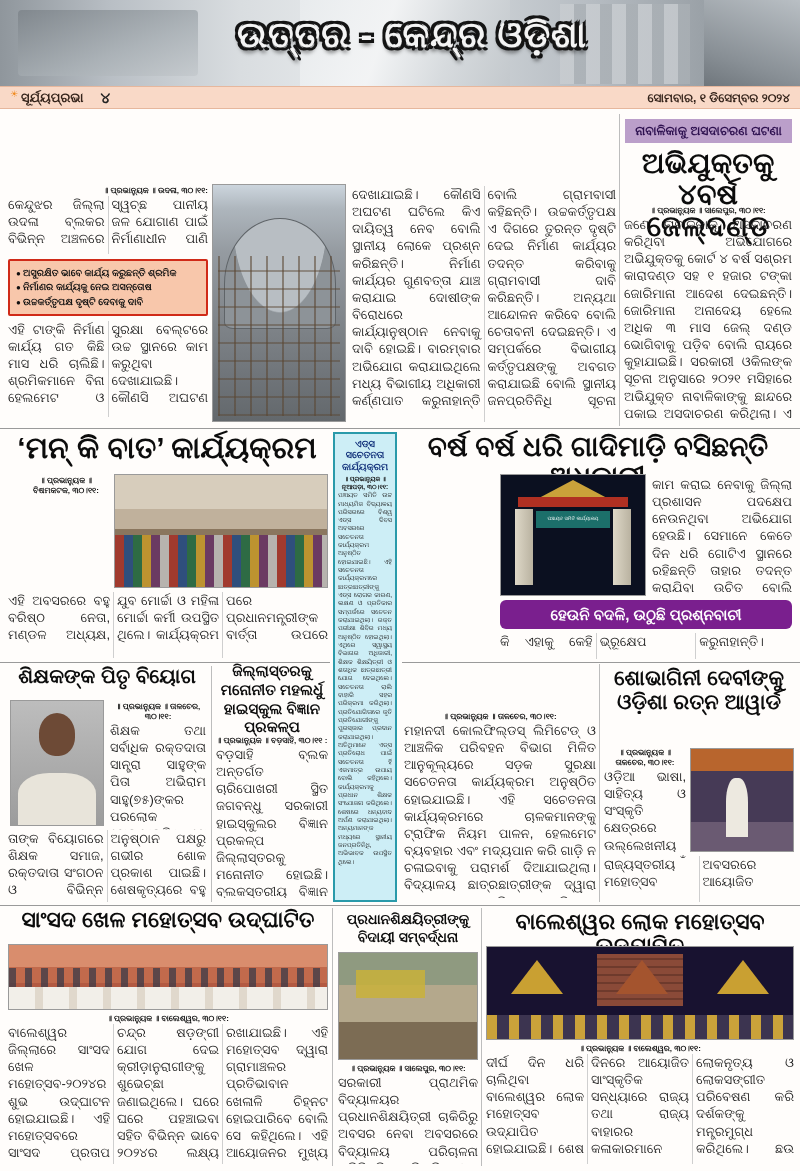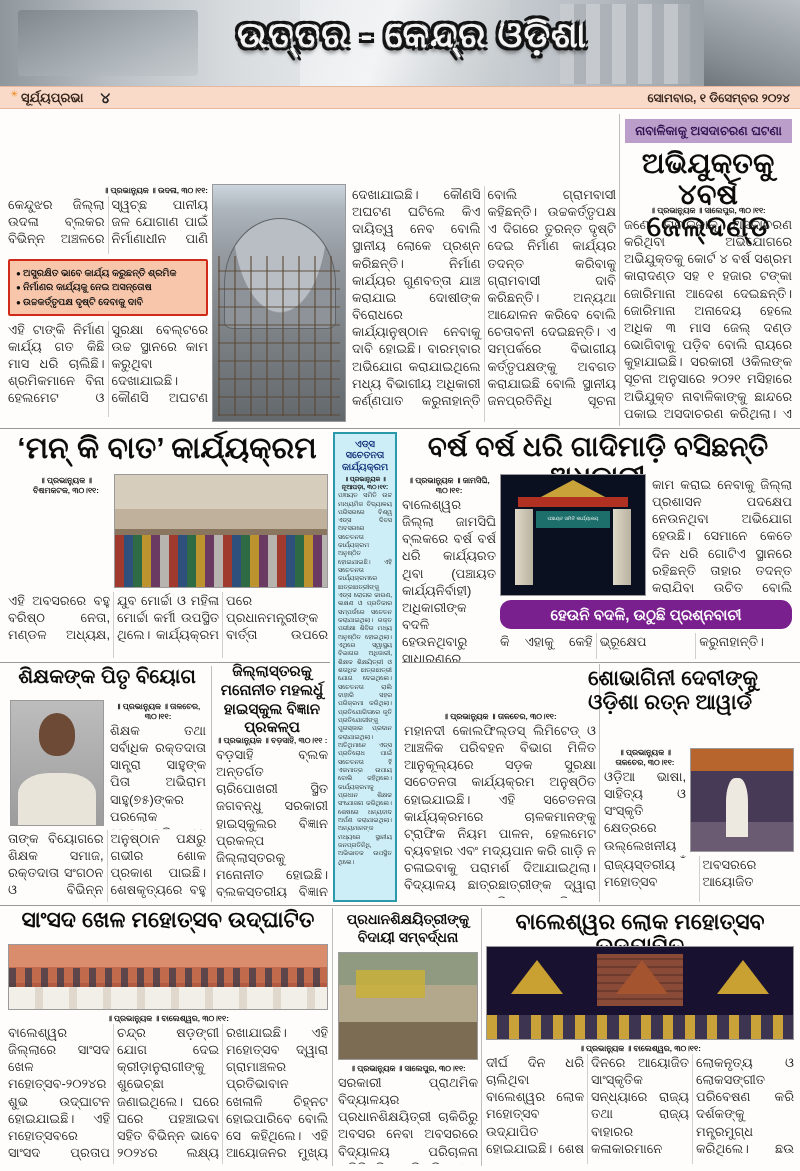--- a/index.html
+++ b/index.html
@@ -70,35 +70,35 @@
   .photo-gate{position:absolute;left:500px;top:474px;width:146px;height:122px;background:#0b1020;}
   .gate-beam{position:absolute;left:12%;top:18%;width:76%;height:9%;background:#b03022;}
   .gate-tri{position:absolute;left:50%;top:4%;transform:translateX(-50%);width:0;height:0;
      border-left:34px solid transparent;border-right:34px solid transparent;border-bottom:18px solid #caa23a;}
   .gate-board{position:absolute;left:24%;top:30%;width:52%;height:14%;background:#1c6f6a;color:#fff;
      font-size:5px;text-align:center;line-height:2.8;overflow:hidden;}
   .gate-pillar-l,.gate-pillar-r{position:absolute;top:28%;width:12%;height:64%;background:linear-gradient(90deg,#ded8c8,#b9b2a0);}
   .gate-pillar-l{left:10%;} .gate-pillar-r{right:10%;}
   .gadi-right{position:absolute;left:652px;top:476px;width:140px;height:120px;}
   .hei-banner{position:absolute;left:500px;top:600px;width:292px;height:29px;background:#7a1f8e;
-     color:#fff;font-weight:700;font-size:15px;text-align:center;line-height:29px;border-radius:11px;}
+     color:#fff;font-weight:700;font-size:15px;text-align:center;line-height:29px;border-radius:6px;}
   .gadi-bottom{position:absolute;left:500px;top:633px;width:292px;height:26px;}
   
   .teach-head{position:absolute;left:8px;top:666px;width:198px;font-size:20px;text-align:center;}
   .photo-portrait{position:absolute;left:10px;top:700px;width:94px;height:126px;
      background:linear-gradient(180deg,#bdbdbd,#9c9c9c);}
   .p-head{position:absolute;left:30%;top:10%;width:40%;height:34%;background:#6d4a36;border-radius:50% 50% 45% 45%;}
   .p-shirt{position:absolute;left:8%;bottom:0;width:84%;height:42%;background:#e8e4da;border-radius:40% 40% 0 0;}
   .teach-side{position:absolute;left:110px;top:702px;width:96px;height:124px;}
   .teach-bottom{position:absolute;left:8px;top:830px;width:198px;height:72px;}
   .sci-head{position:absolute;left:216px;top:662px;width:112px;font-size:15px;text-align:center;line-height:1.25;}
   .sci-body{position:absolute;left:216px;top:736px;width:112px;height:166px;}
   .road-head{position:absolute;left:404px;top:668px;width:192px;font-size:15px;text-align:center;line-height:1.3;}
   .road-body{position:absolute;left:404px;top:712px;width:192px;height:188px;}
-  .ratna-head{position:absolute;left:588px;top:666px;width:190px;font-size:21px;text-align:left;line-height:1.15;}
+  .ratna-head{position:absolute;left:604px;top:666px;width:190px;font-size:21px;text-align:center;line-height:1.15;}
   .ratna-left{position:absolute;left:604px;top:748px;width:82px;height:104px;}
   .photo-ratna{position:absolute;left:690px;top:748px;width:104px;height:104px;
      background:linear-gradient(180deg,#b8652d 0 22%,#463a56 22% 72%,#6a5a72 72%);}
   .ratna-fig{position:absolute;left:34%;top:28%;width:22%;height:58%;background:#ede9e0;border-radius:40% 40% 0 0;}
   .ratna-bottom{position:absolute;left:604px;top:856px;width:190px;height:46px;}
   
   .khel-head{position:absolute;left:8px;top:908px;width:320px;font-size:22px;text-align:center;}
   .photo-khel{position:absolute;left:8px;top:944px;width:320px;height:66px;
      background:linear-gradient(180deg,#d98d6d 0 35%,#c26a4c 35% 60%,#b35a42 60%);}
   .khel-tables{position:absolute;left:0;bottom:0;width:100%;height:34%;
@@ -177,24 +177,20 @@
   </div>
   <div class="body-text cols3 mann-bottom">ଏହି ଅବସରରେ ବହୁ ବରିଷ୍ଠ ନେତା, ମଣ୍ଡଳ ଅଧ୍ୟକ୍ଷ, ଯୁବ ମୋର୍ଚ୍ଚା ଓ ମହିଳା ମୋର୍ଚ୍ଚା କର୍ମୀ ଉପସ୍ଥିତ ଥିଲେ। କାର୍ଯ୍ୟକ୍ରମ ପରେ ପ୍ରଧାନମନ୍ତ୍ରୀଙ୍କ ବାର୍ତ୍ତା ଉପରେ ଆଲୋଚନା ହୋଇଥିଲା। ବିକଶିତ ଭାରତ ଗଠନରେ ସମସ୍ତେ ସହଭାଗୀ ହେବାକୁ ଆହ୍ୱାନ ଦିଆଯାଇଥିଲା। ଯୁବ ପିଢ଼ି ଦେଶ ଗଠନରେ ଅଗ୍ରଣୀ ଭୂମିକା ନେବାକୁ ପରାମର୍ଶ ଦିଆଯାଇଥିଲା। ଶେଷରେ ଧନ୍ୟବାଦ ଅର୍ପଣ କରାଯାଇଥିଲା।</div>
 
   <div class="aids-box">
     <div class="aids-title">ଏଡ୍ସ ସଚେତନତା କାର୍ଯ୍ୟକ୍ରମ</div>
     <div class="byline" style="font-size:6.4px;text-align:center;">॥ ପ୍ରଭାନ୍ୟୁକ ॥ ନୂଆପଡ଼ା, ୩୦।୧୧:</div>
     <div class="aids-body">ପଞ୍ଚାୟତ ସମିତି ଉଚ୍ଚ ମାଧ୍ୟମିକ ବିଦ୍ୟାଳୟ ପରିସରରେ ବିଶ୍ୱ ଏଡ୍ସ ଦିବସ ଅବସରରେ ସଚେତନତା କାର୍ଯ୍ୟକ୍ରମ ଅନୁଷ୍ଠିତ ହୋଇଯାଇଛି। ଏହି ସଚେତନତା କାର୍ଯ୍ୟକ୍ରମରେ ଛାତ୍ରଛାତ୍ରୀଙ୍କୁ ଏଡ୍ସ ରୋଗର କାରଣ, ଲକ୍ଷଣ ଓ ପ୍ରତିକାର ସମ୍ପର୍କରେ ସଚେତନ କରାଯାଇଥିଲା। ରକ୍ତ ପରୀକ୍ଷା ଶିବିର ମଧ୍ୟ ଅନୁଷ୍ଠିତ ହୋଇଥିଲା। ଏଥିରେ ସ୍ୱାସ୍ଥ୍ୟ ବିଭାଗର ଅଧିକାରୀ, ଶିକ୍ଷକ ଶିକ୍ଷୟିତ୍ରୀ ଓ ଶତାଧିକ ଛାତ୍ରଛାତ୍ରୀ ଯୋଗ ଦେଇଥିଲେ। ସଚେତନତା ରାଲି ବାହାରି ସହର ପରିକ୍ରମା କରିଥିଲା। ପ୍ରତିଯୋଗିତାରେ କୃତି ପ୍ରତିଯୋଗୀଙ୍କୁ ପୁରସ୍କାର ପ୍ରଦାନ କରାଯାଇଥିଲା। ଅତିଥିମାନେ ଏଡ୍ସ ପ୍ରତିରୋଧ ପାଇଁ ସଚେତନତା ହିଁ ଏକମାତ୍ର ଉପାୟ ବୋଲି କହିଥିଲେ। କାର୍ଯ୍ୟକ୍ରମକୁ ପ୍ରଧାନ ଶିକ୍ଷକ ସଂଯୋଜନା କରିଥିଲେ। ଶେଷରେ ଧନ୍ୟବାଦ ଅର୍ପଣ କରାଯାଇଥିଲା। ଅନ୍ୟମାନଙ୍କ ମଧ୍ୟରେ ସ୍ଥାନୀୟ ଜନପ୍ରତିନିଧି, ଅଭିଭାବକ ଉପସ୍ଥିତ ଥିଲେ।</div>
   </div>
 
   <div class="headline gadi-head">ବର୍ଷ ବର୍ଷ ଧରି ଗାଦିମାଡ଼ି ବସିଛନ୍ତି ଅଧିକାରୀ</div>
-  <div class="gadi-left">
-    <div class="byline" style="text-align:center;">॥ ପ୍ରଭାନ୍ୟୁକ ॥ ଜାମସିଘି, ୩୦।୧୧:</div>
-    <div class="body-text" style="height:166px;">ବାଲେଶ୍ୱର ଜିଲ୍ଲା ଜାମସିଘି ବ୍ଲକରେ ବର୍ଷ ବର୍ଷ ଧରି କାର୍ଯ୍ୟରତ ଥିବା (ପଞ୍ଚାୟତ କାର୍ଯ୍ୟନିର୍ବାହୀ) ଅଧିକାରୀଙ୍କ ବଦଳି ହେଉନଥିବାରୁ ସାଧାରଣରେ ପ୍ରଶ୍ନବାଚୀ ସୃଷ୍ଟି ହୋଇଛି।</div>
-  </div>
   <div class="photo photo-gate">
     <div class="gate-tri"></div>
     <div class="gate-beam"></div>
     <div class="gate-board">ପଞ୍ଚାୟତ ସମିତି କାର୍ଯ୍ୟାଳୟ</div>
     <div class="gate-pillar-l"></div>
     <div class="gate-pillar-r"></div>
   </div>
   <div class="body-text gadi-right">କାମ କରାଇ ନେବାକୁ ଜିଲ୍ଲା ପ୍ରଶାସନ ପଦକ୍ଷେପ ନେଉନଥିବା ଅଭିଯୋଗ ହେଉଛି। ସେମାନେ କେତେ ଦିନ ଧରି ଗୋଟିଏ ସ୍ଥାନରେ ରହିଛନ୍ତି ତାହାର ତଦନ୍ତ କରାଯିବା ଉଚିତ ବୋଲି ବୁଦ୍ଧିଜୀବୀ ମହଲରେ ମତ ପ୍ରକାଶ ପାଇଛି।</div>
   <div class="hei-banner">ହେଉନି ବଦଳି, ଉଠୁଛି ପ୍ରଶ୍ନବାଚୀ</div>
   <div class="body-text cols3 gadi-bottom">କି ଏହାକୁ କେହି ଭ୍ରୂକ୍ଷେପ କରୁନାହାନ୍ତି। କେତେକ ଅଧିକାରୀ ୧୦ ବର୍ଷରୁ ଅଧିକ ଓ ଆଉ କେତେକ ୪ ରୁ ୬ ବର୍ଷ ଧରି ଗୋଟିଏ ଅଫିସରେ ବସି ରହିଛନ୍ତି। ତେବେ ଏମାନଙ୍କ ବଦଳି କାହିଁକି ହେଉନାହିଁ ତାହା ନେଇ ସାଧାରଣରେ ପ୍ରଶ୍ନ ଉଠୁଛି। ଗୋଟିଏ ସ୍ଥାନରେ ବହୁ ଦିନ ରହିଲେ ଅନିୟମିତତା ବଢ଼ିବା ସ୍ୱାଭାବିକ ବୋଲି ମତ ପ୍ରକାଶ ପାଉଛି।</div>

